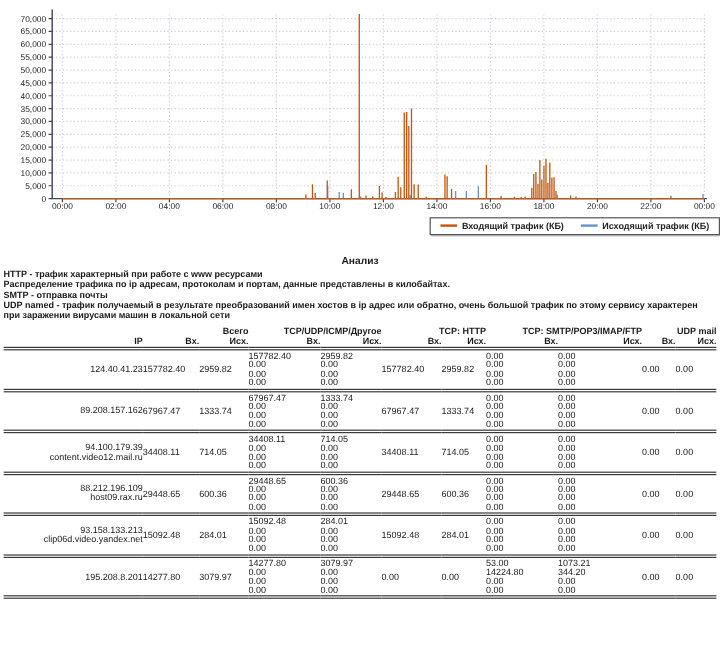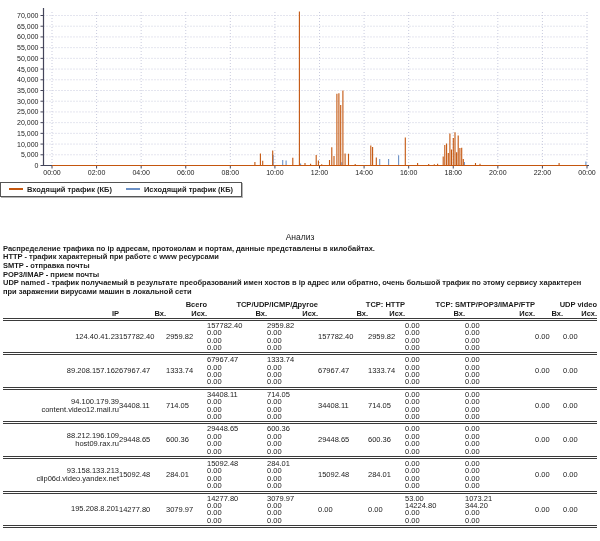--- a/index.html
+++ b/index.html
@@ -1,25 +1,25 @@
 <!DOCTYPE html>
 <html><head>
 <meta charset="utf-8">
 <style>
   * { margin:0; padding:0; box-sizing:border-box; }
   html,body { width:600px; height:541px; overflow:hidden; background:#ffffff;
     font-family:"Liberation Sans", sans-serif; color:#1a1a1a; }
   .chart-title { margin-top:4px; text-align:center; font-size:9px; font-weight:bold; letter-spacing:.2px; }
   svg { display:block; }
-  .legend-wrap { text-align:left; margin-top:0; }
+  .legend-wrap { text-align:right; margin-top:0; }
   .legend-box { display:inline-flex; align-items:center; gap:14px; border:1px solid #555;
     box-shadow:1px 1px 0 #b5b5b5; padding:2px 8px; font-size:7.5px; font-weight:bold; color:#222; background:#fff; }
   .legend-item { display:inline-flex; align-items:center; gap:4px; }
   .legend-dash { width:14px; height:2px; display:inline-block; background:#888; }
-  .analysis-title { margin-top:35px; text-align:center; font-size:8.5px; font-weight:normal; }
+  .analysis-title { margin-top:16px; text-align:center; font-size:8.5px; font-weight:bold; }
   .analysis-text { margin:3px 3px 0 3px; font-size:7.5px; font-weight:bold; line-height:8.7px; }
   table { width:594px; margin:3px 0 0 3px; border-collapse:collapse; table-layout:fixed; font-size:7.5px; }
   thead { border-bottom:3px double #3a3a3a; }
   thead th { text-align:right; font-weight:bold; line-height:9px; vertical-align:bottom; padding:0; }
   tbody tr { border-bottom:3px double #3a3a3a; }
   td { vertical-align:middle; line-height:7.4px; padding:1px 0; overflow:hidden; white-space:nowrap; }
   td.stack { vertical-align:top; }
   td.stack div { line-height:7.4px; height:7.4px; }
   td.ip-cell div { line-height:8px;text-align:right; }
 </style>
@@ -127,24 +127,23 @@
       <span class="legend-item">
         <span class="legend-dash" id="dash-out" style="background: rgb(108, 145, 198);"></span>
         <span>Исходящий трафик (КБ)</span>
       </span>
     </span>
   </div>
 
   <div class="analysis-title">Анализ</div>
 
   <div class="analysis-text">
+    <div>HTTP - трафик характерный при работе с www ресурсами</div>
     <div>Распределение трафика по ip адресам, протоколам и портам, данные представлены в килобайтах.</div>
-    <div>HTTP - трафик характерный при работе с www ресурсами</div>
     <div>SMTP - отправка почты</div>
-    <div>POP3/IMAP - прием почты</div>
     <div>UDP named - трафик получаемый в результате преобразований имен хостов в ip адрес или обратно, очень большой трафик по этому сервису характерен при заражении вирусами машин в локальной сети</div>
   </div>
 
   <table>
     <colgroup>
       <col style="width:116px">
         <col style="width:47px">
         <col style="width:41px">
       <col style="width:60px">
         <col style="width:51px">
@@ -155,21 +154,21 @@
       <col style="width:28px">
         <col style="width:34px">
     </colgroup>
     <thead>
         <tr>
           <th rowspan="2">IP</th>
           <th colspan="2">Всего</th>
           <th colspan="2">TCP/UDP/ICMP/Другое</th>
           <th colspan="2">TCP: HTTP</th>
           <th colspan="2">TCP: SMTP/POP3/IMAP/FTP</th>
-          <th colspan="2">UDP video</th>
+          <th colspan="2">UDP mail</th>
         </tr>
         <tr>
           <th>Вх.</th>
           <th>Исх.</th>
           <th>Вх.</th>
           <th>Исх.</th>
           <th>Вх.</th>
           <th>Исх.</th>
           <th>Вх.</th>
           <th>Исх.</th>

